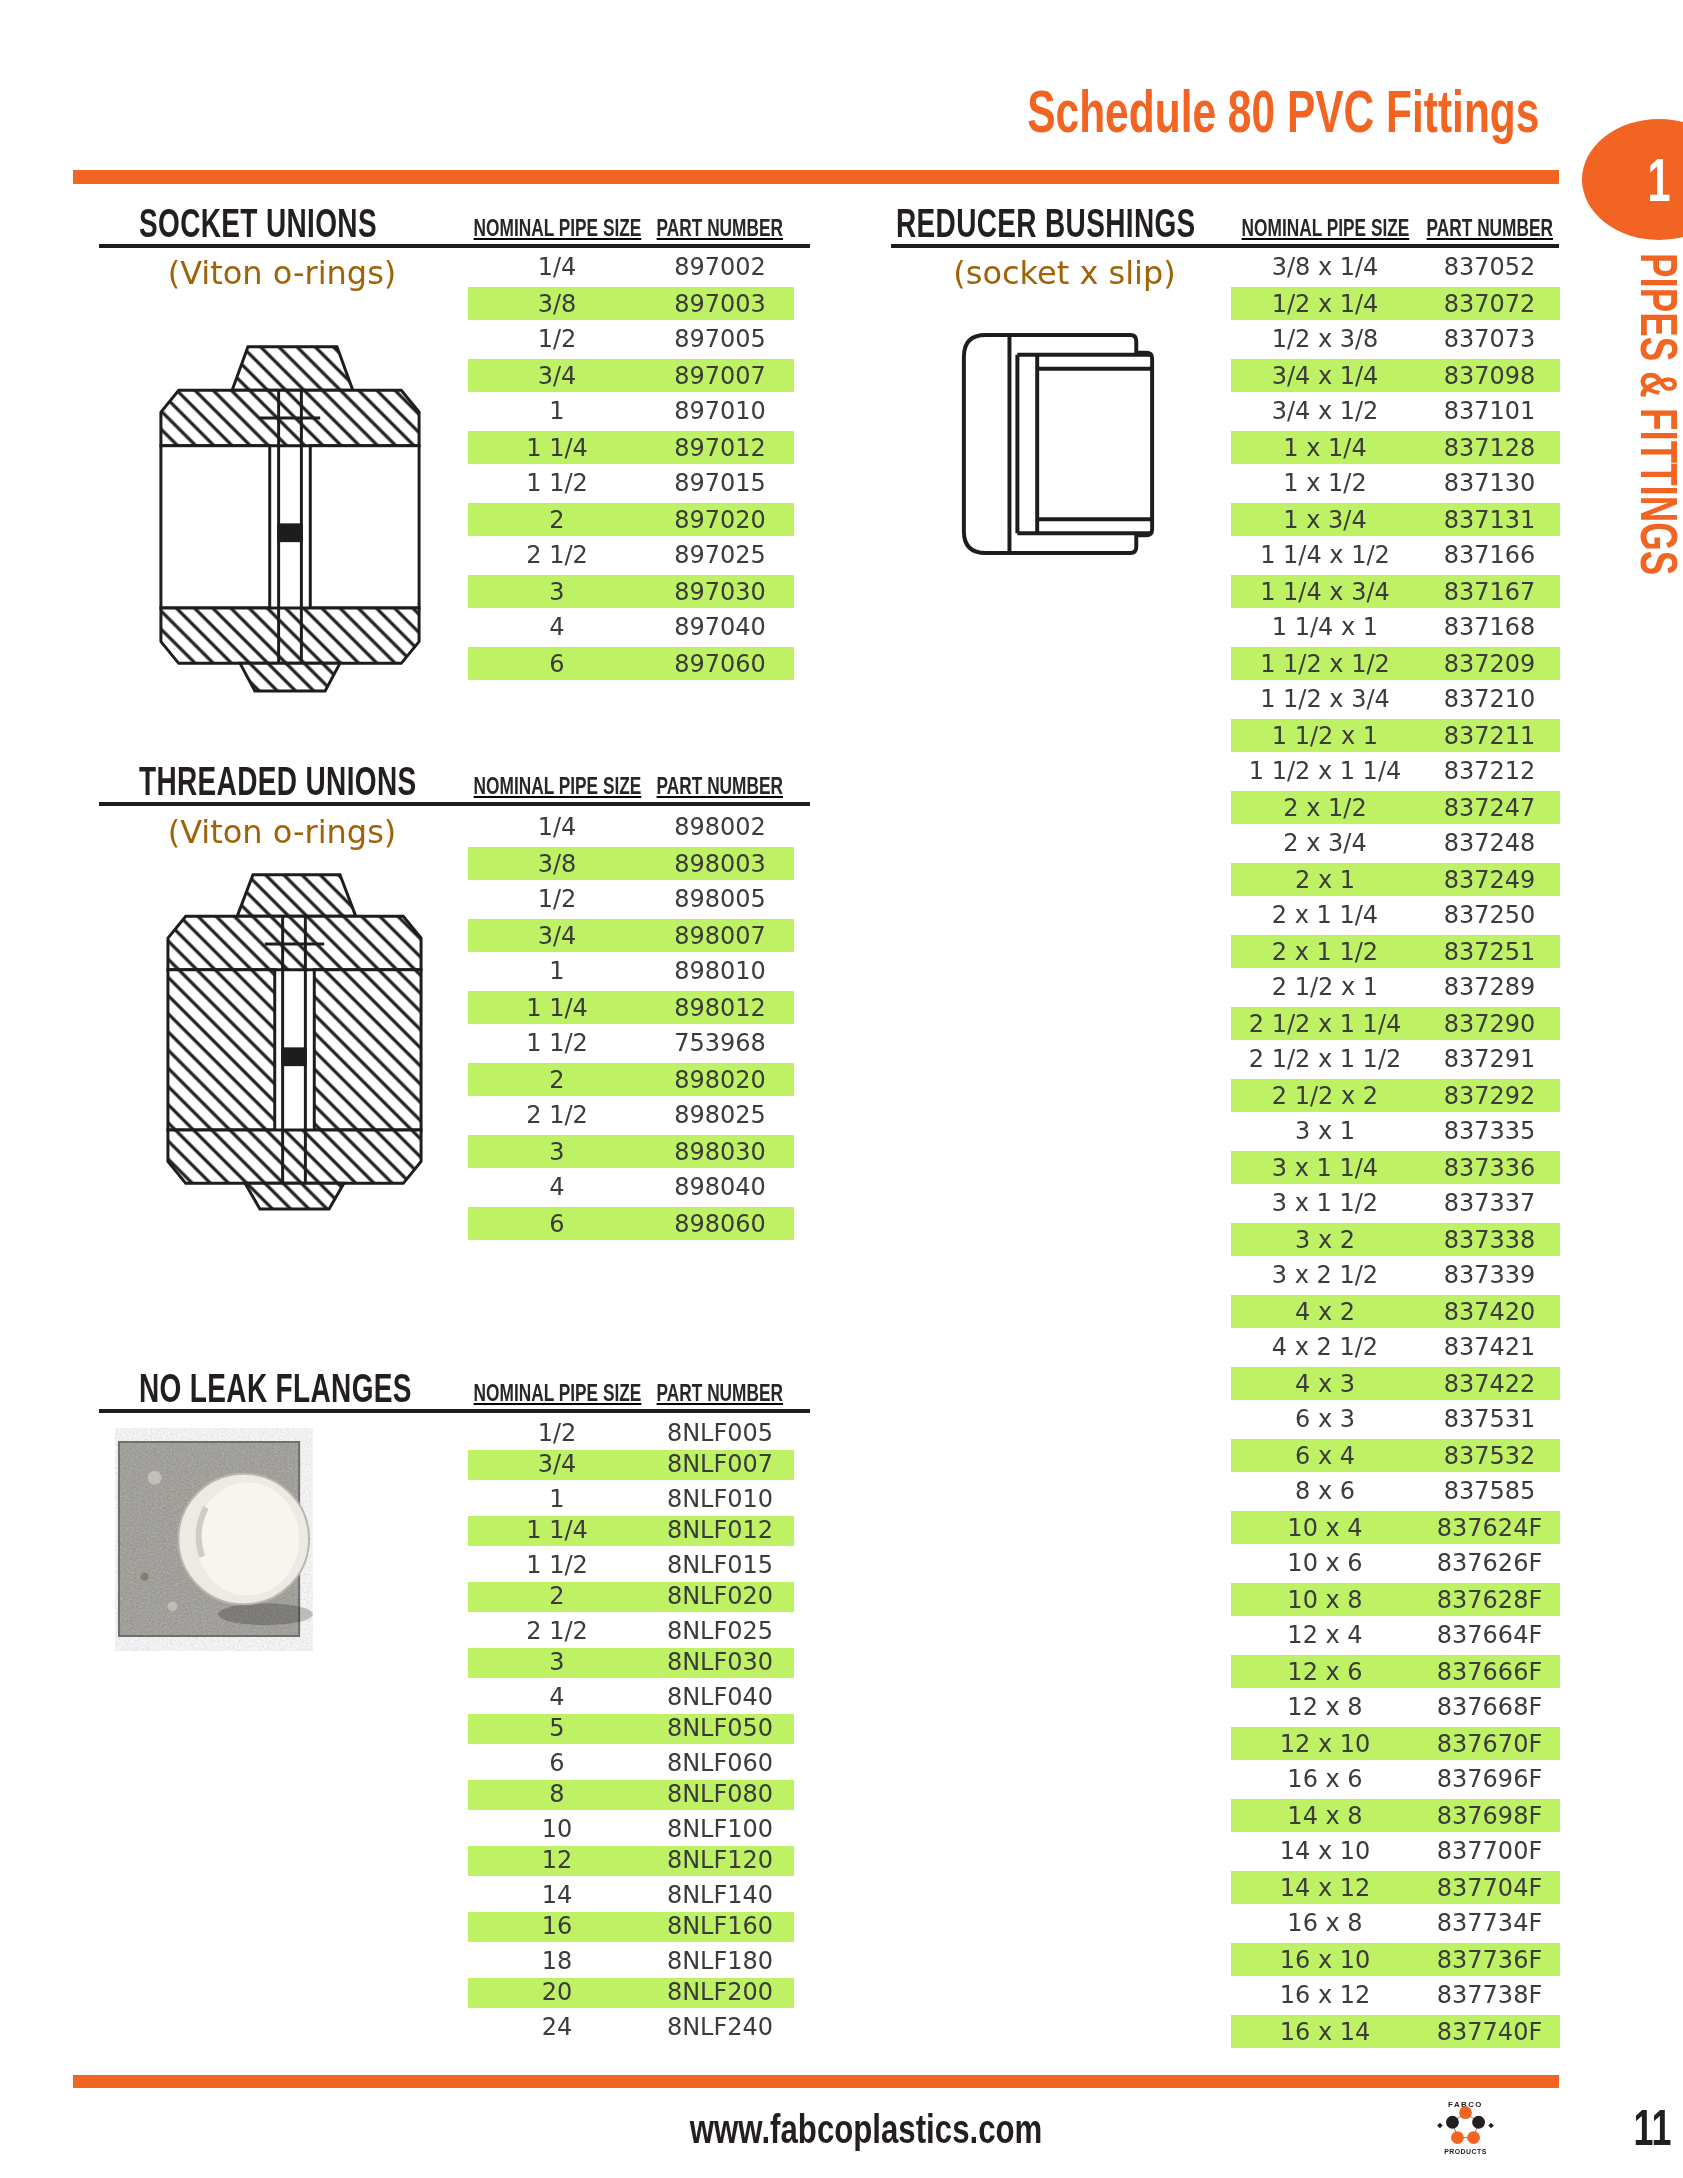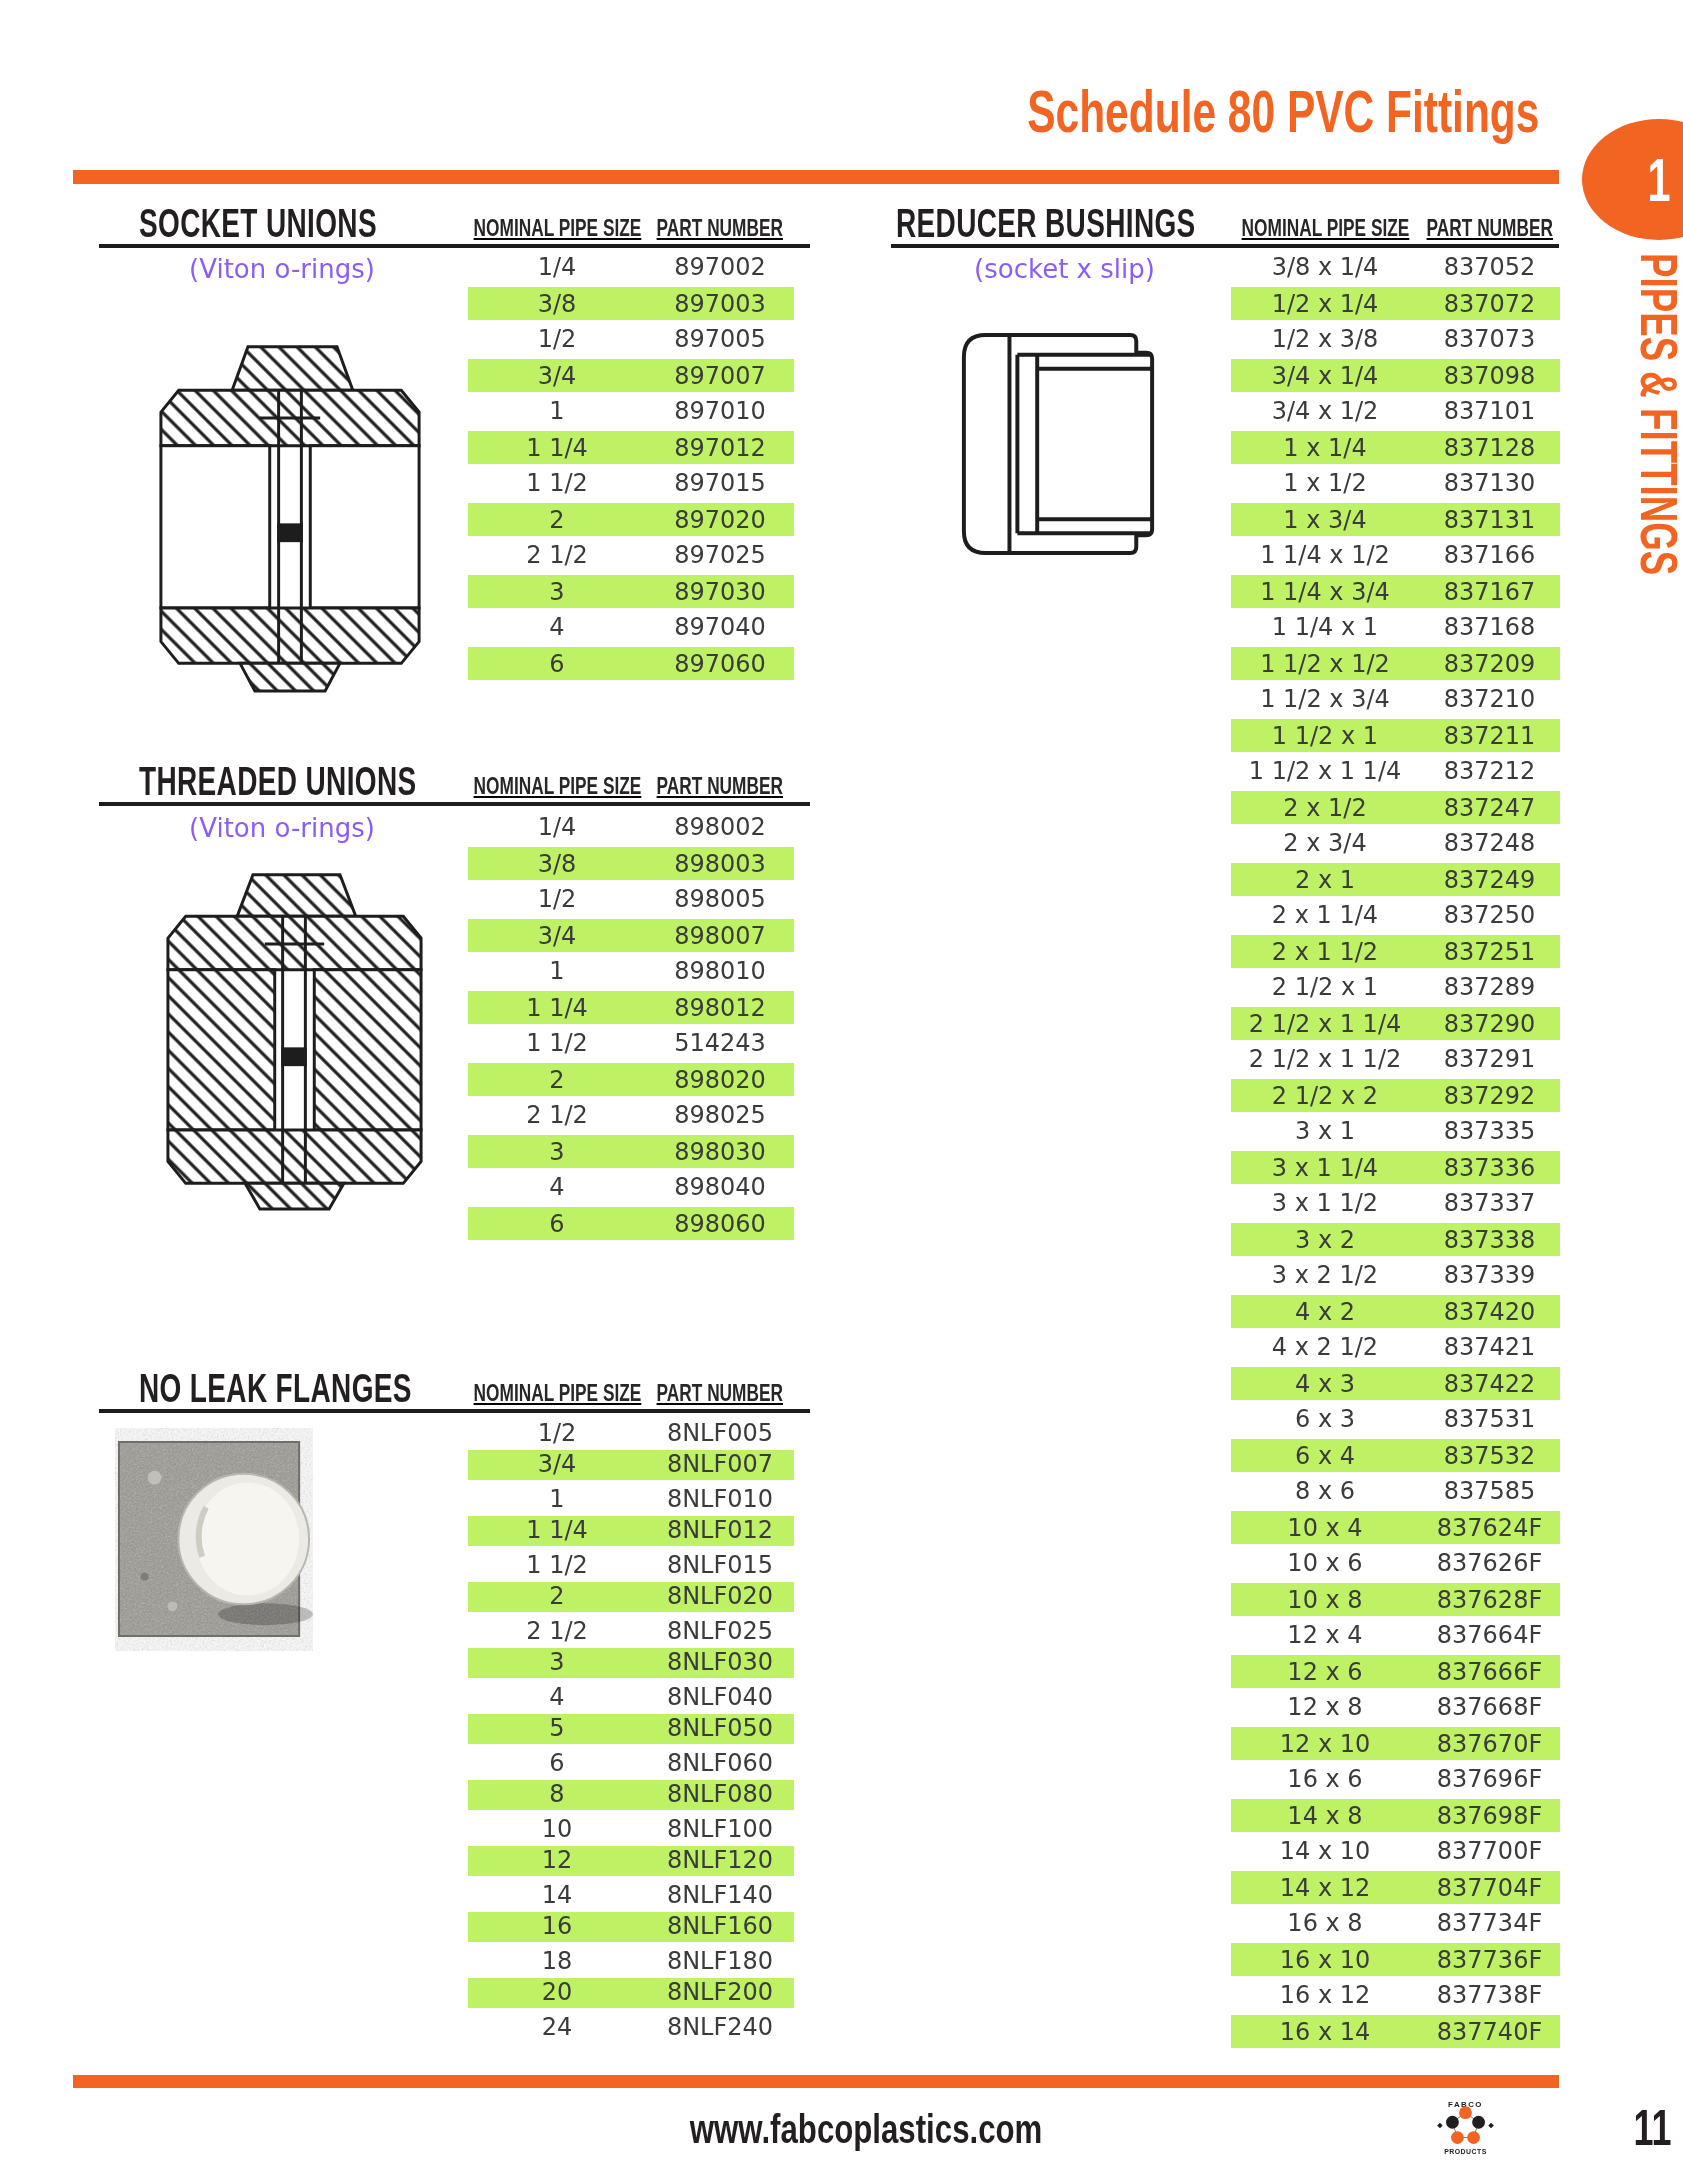--- a/index.html
+++ b/index.html
@@ -11,21 +11,21 @@
   .rule-accent{position:absolute;background:#F26422;}
   .rule-black{position:absolute;background:#1d1d1d;height:4px;}
 
   
   .page-title{position:absolute;top:81px;right:144px;font-size:59px;line-height:63px;
       color:#F26422;transform:scaleX(0.72);transform-origin:100% 50%;}
 
   
   .sec-title{position:absolute;font-size:40px;line-height:42px;color:#231F20;
       transform:scaleX(0.70);transform-origin:0 50%;letter-spacing:0.5px;}
-  .subtitle{position:absolute;font-size:26px;color:#8b5cf6;text-align:center;}
+  .subtitle{position:absolute;font-size:32px;color:#a16207;text-align:center;}
 
   
   .thead{position:absolute;display:flex;height:28px;}
   .thead .hcell{display:flex;justify-content:center;align-items:flex-end;text-decoration:underline;}
   .thead .hcell span{display:inline-block;font-size:24px;color:#2a2627;
       transform:scaleX(0.72);transform-origin:50% 100%;}
   .table{position:absolute;}
   .trow{display:flex;height:36px;box-sizing:border-box;padding:1.5px 0;}
   .flanges .trow{height:33px;}
   .trow.alt{background:#bef264;background-clip:content-box;align-items:flex-end;}
@@ -189,21 +189,21 @@
       <div class="trow">
         <div class="tcell c0">1</div>
         <div class="tcell c1">898010</div>
       </div>
       <div class="trow alt">
         <div class="tcell c0">1 1/4</div>
         <div class="tcell c1">898012</div>
       </div>
       <div class="trow">
         <div class="tcell c0">1 1/2</div>
-        <div class="tcell c1">514243</div>
+        <div class="tcell c1">753968</div>
       </div>
       <div class="trow alt">
         <div class="tcell c0">2</div>
         <div class="tcell c1">898020</div>
       </div>
       <div class="trow">
         <div class="tcell c0">2 1/2</div>
         <div class="tcell c1">898025</div>
       </div>
       <div class="trow alt">

